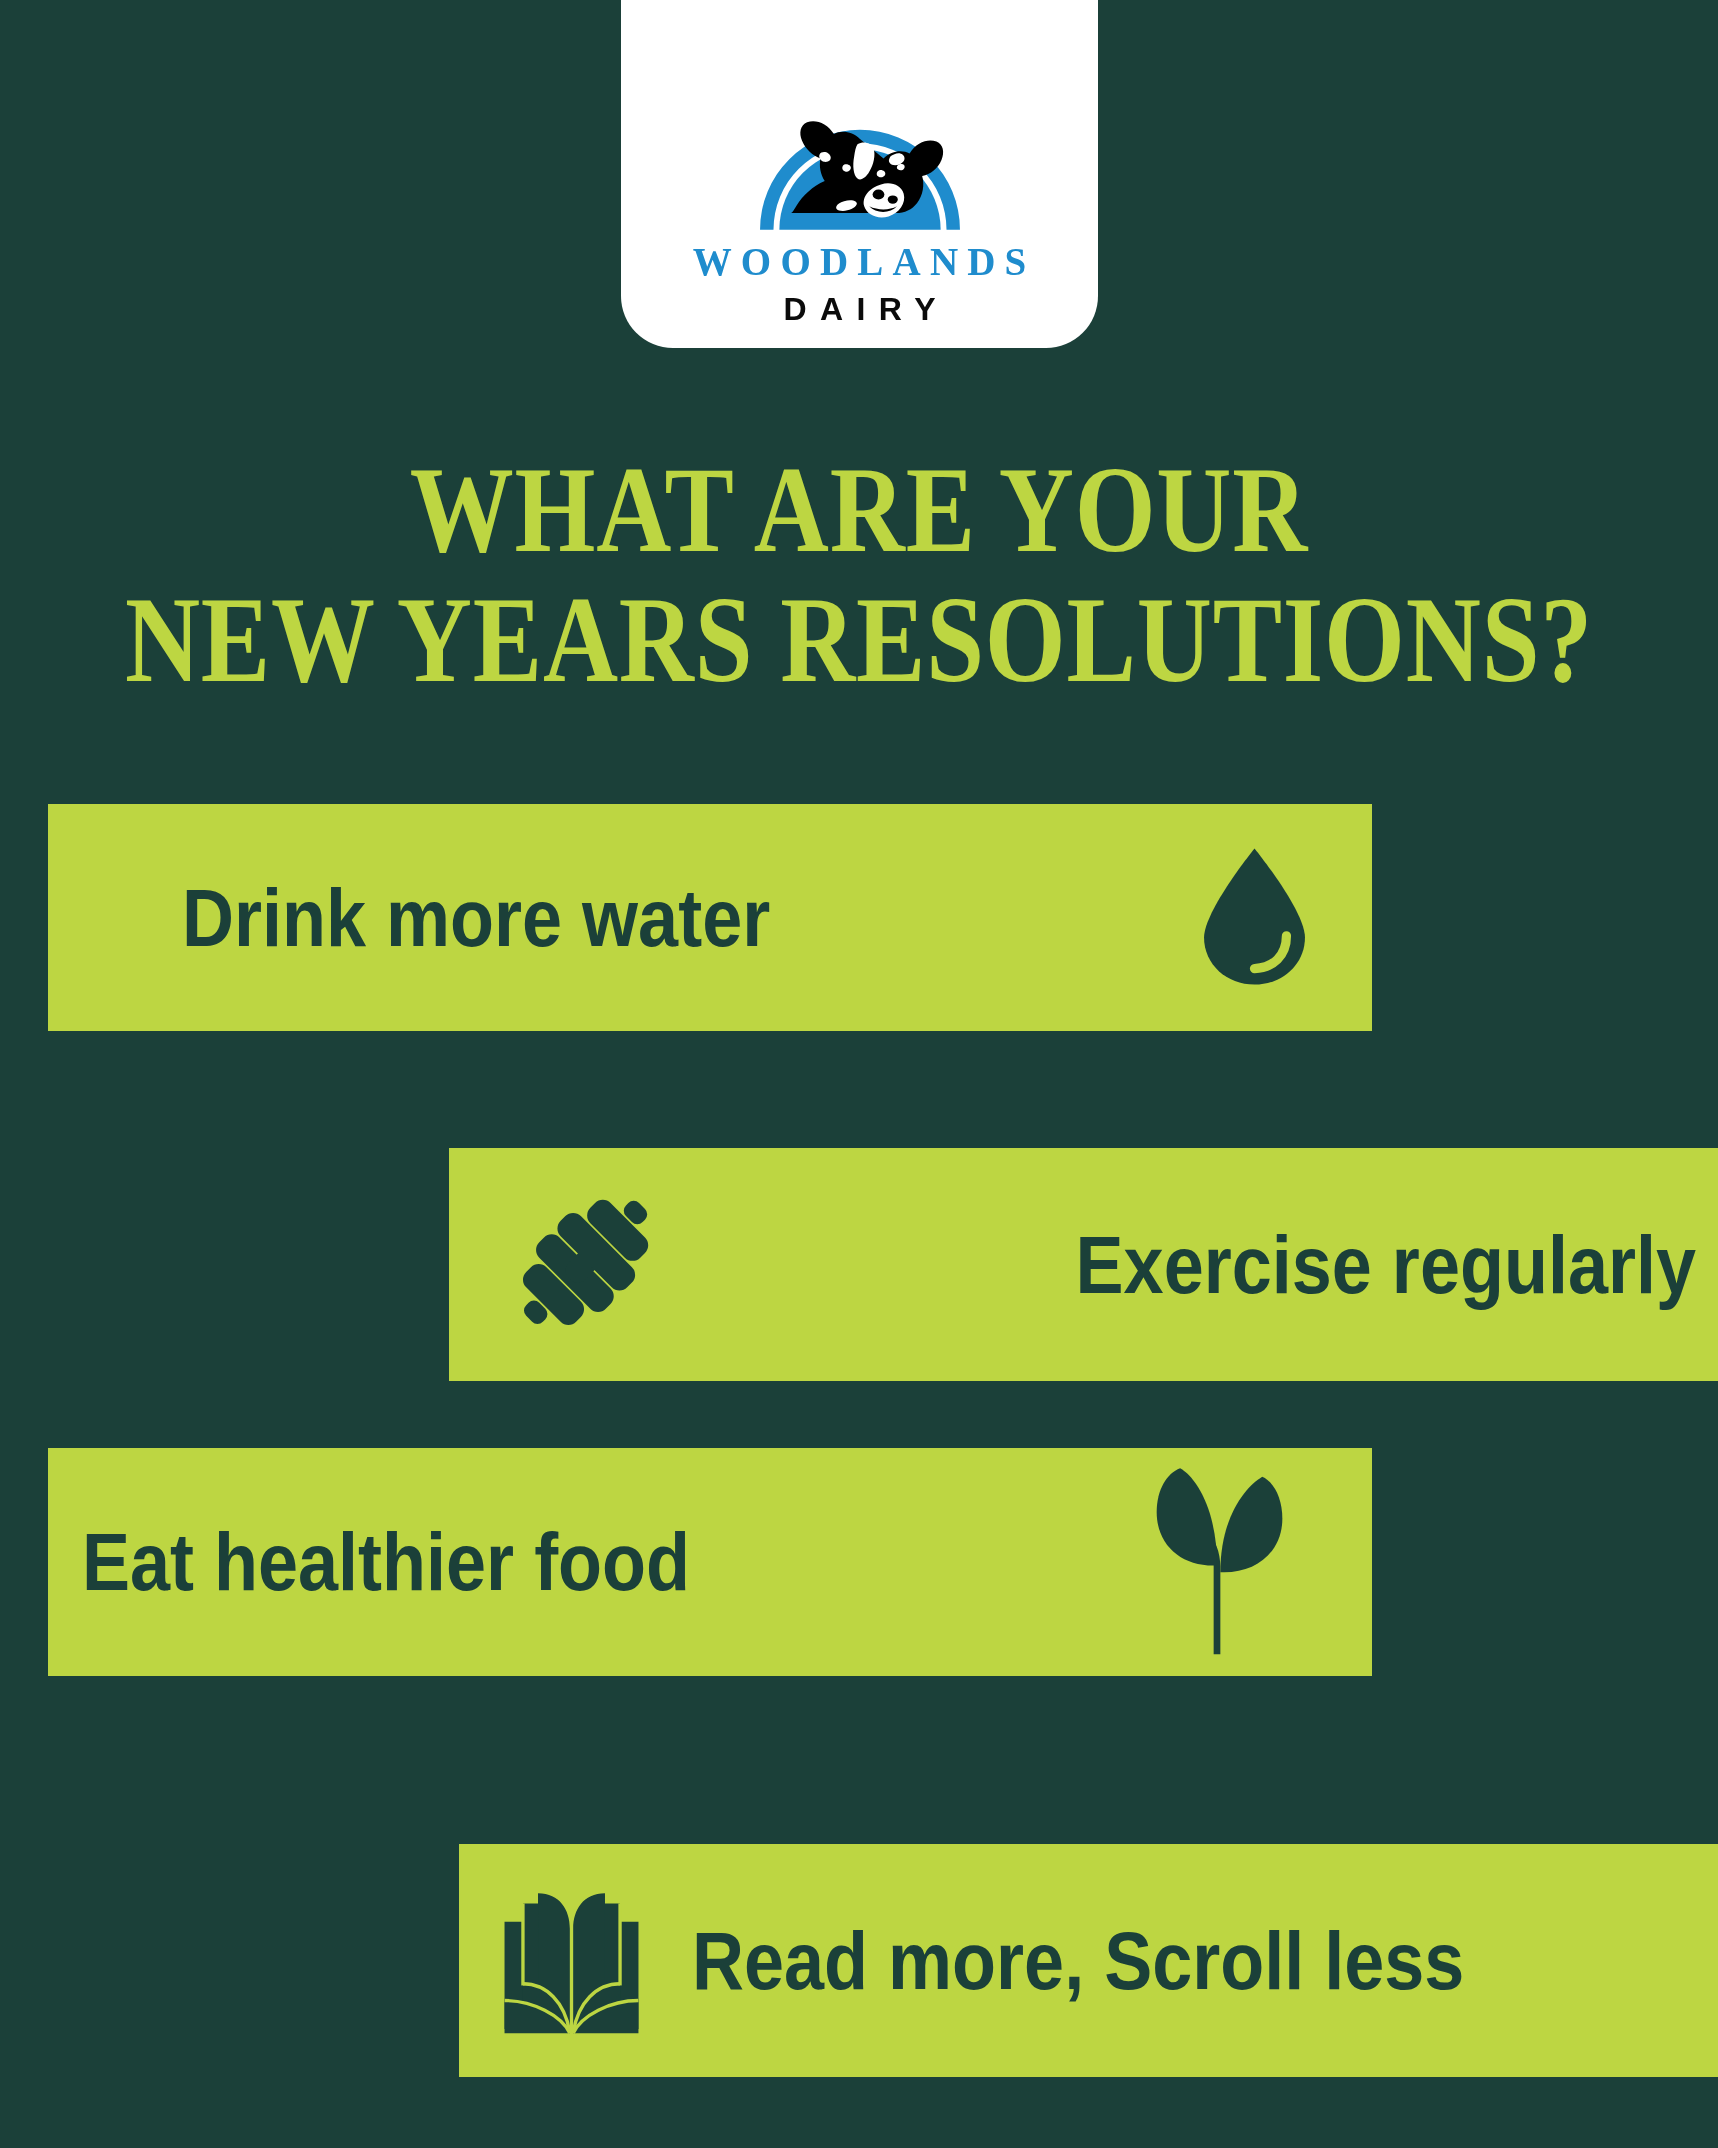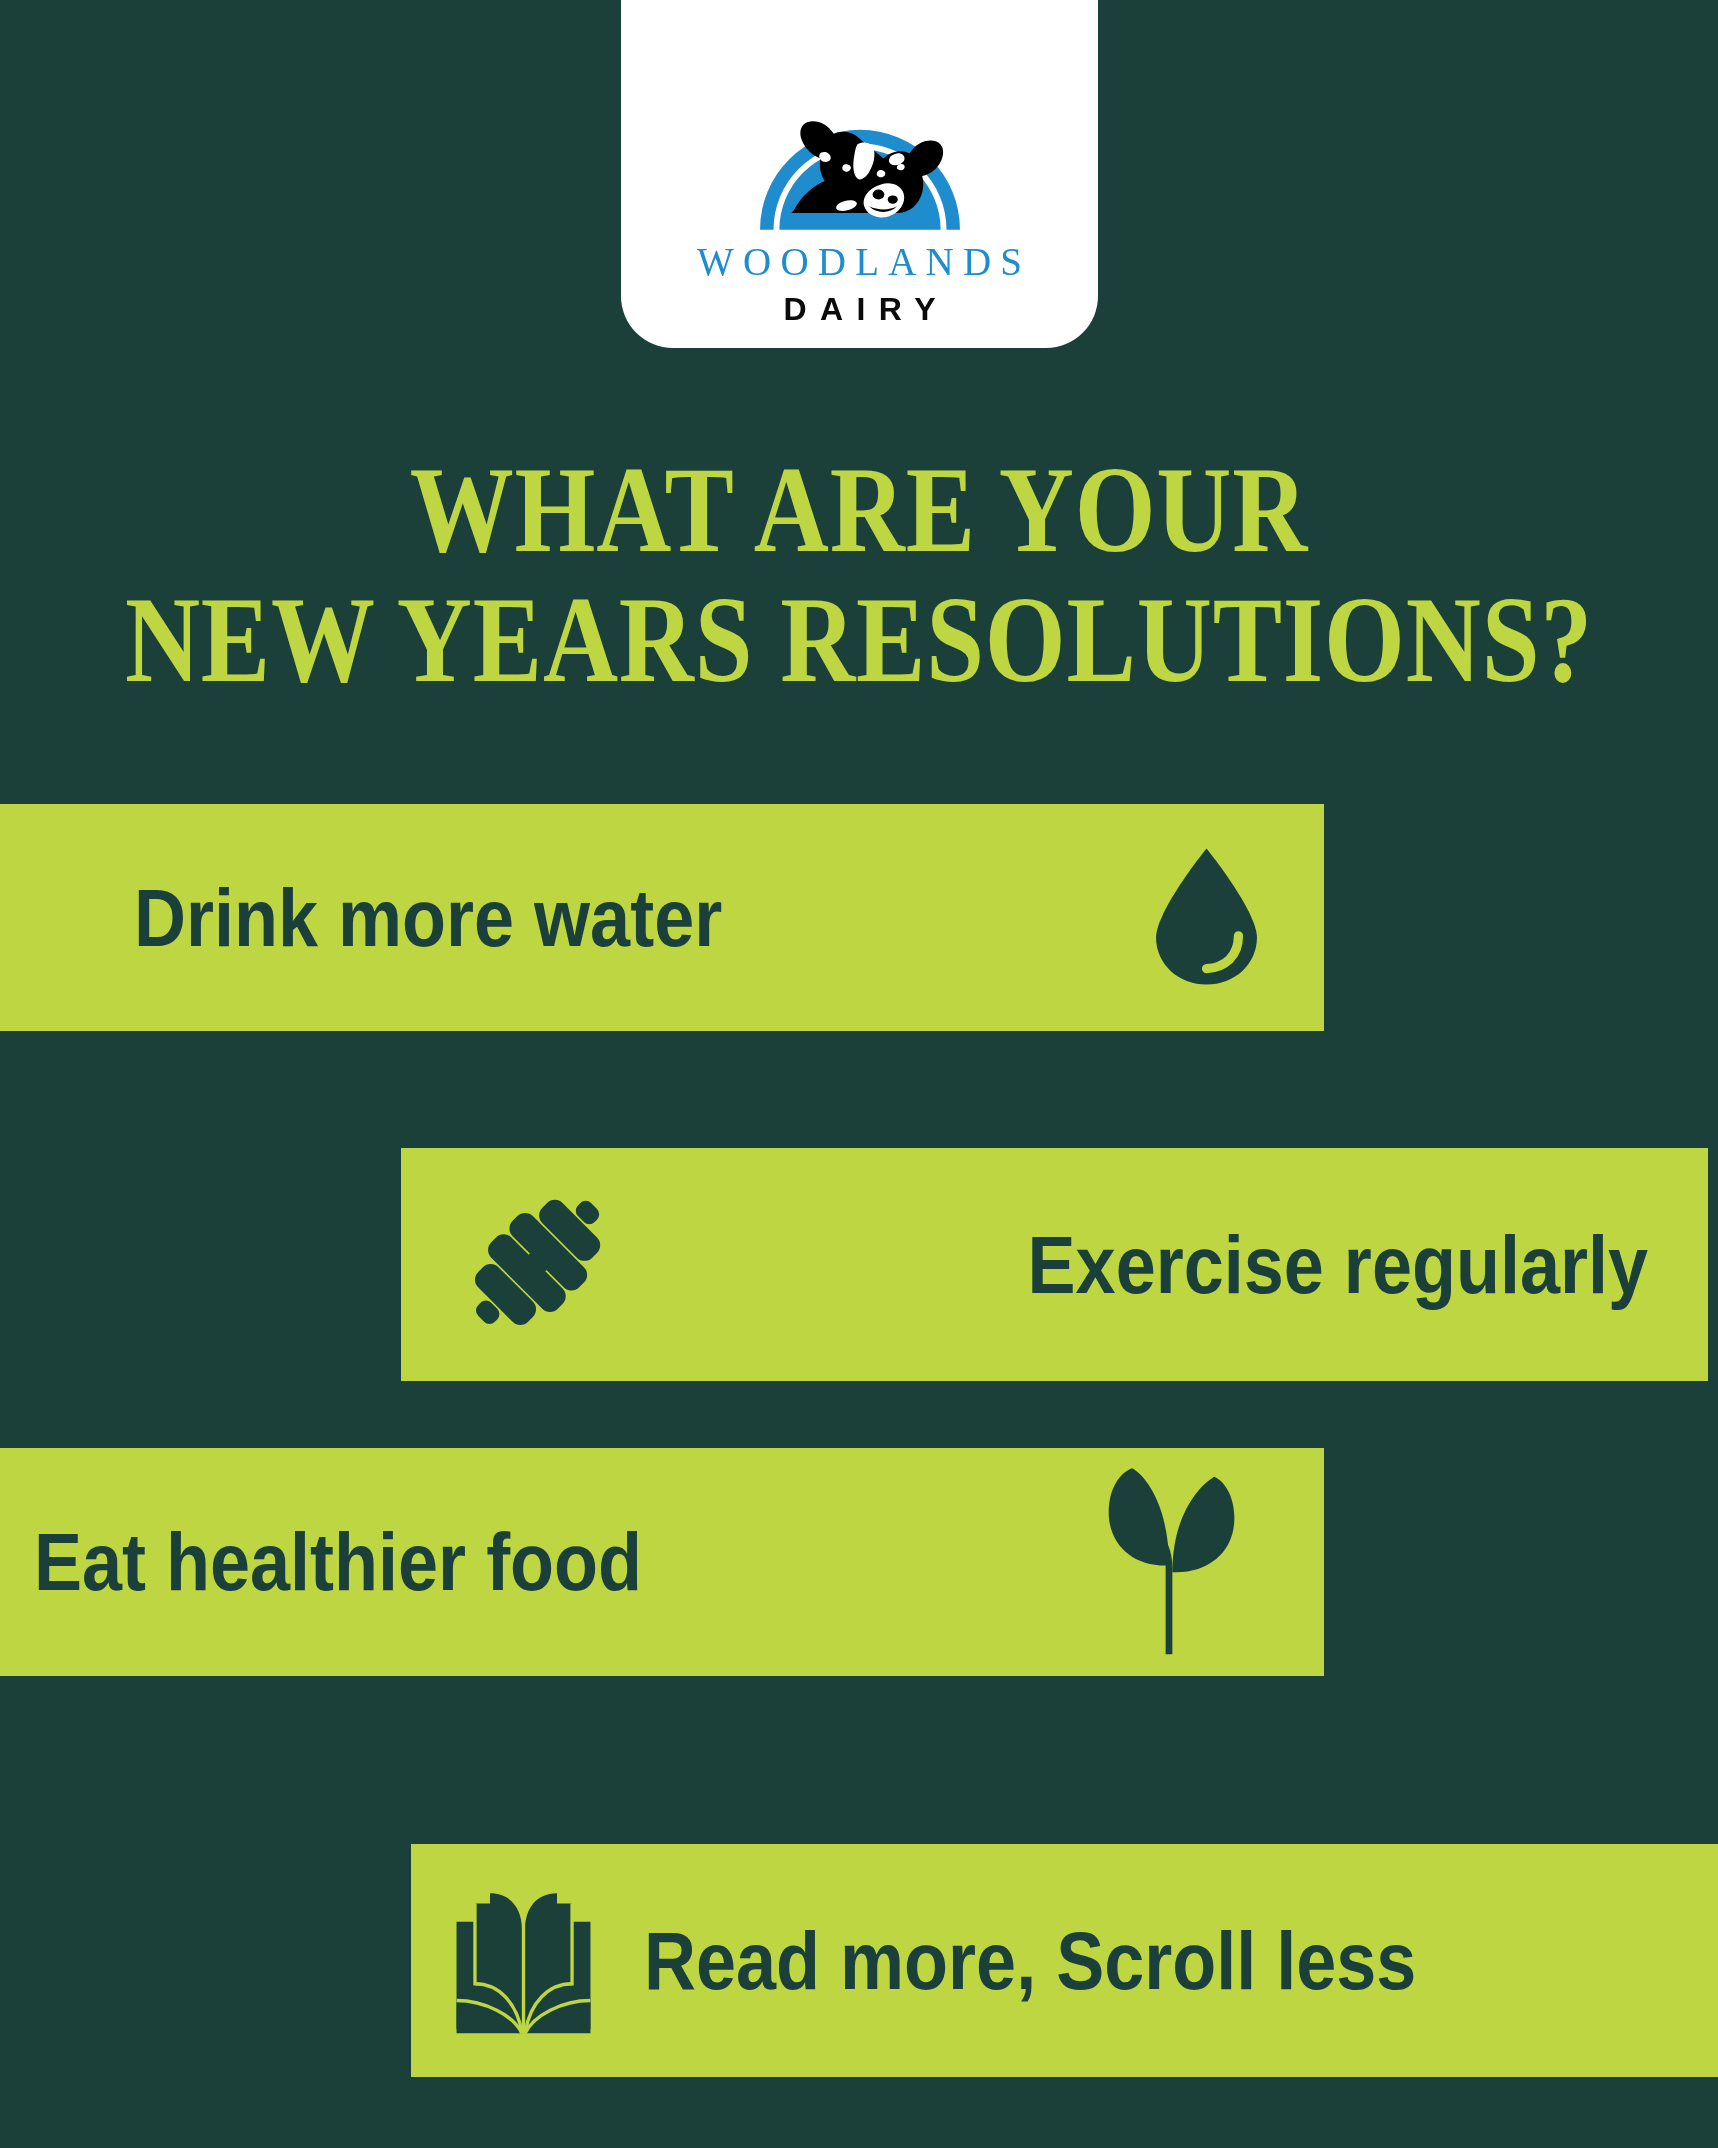--- a/index.html
+++ b/index.html
@@ -34,21 +34,21 @@
   #logo-mark {
     width: 210px;
     height: 123px;
     position: relative;
     margin-bottom: 11.7px;
   }
   #logo-wordmark {
     color: #1f8ccd;
     font-family: "Liberation Serif", serif;
     font-size: 39px;
-    font-weight: 400;
+    font-weight: 700;
     letter-spacing: 9.2px;
     line-height: 1;
     text-indent: 9.2px;
   }
   #logo-subword {
     color: #0b0b0b;
     font-family: "Liberation Sans", sans-serif;
     font-size: 32px;
     font-weight: 700;
     letter-spacing: 13.4px;
@@ -76,20 +76,21 @@
   #headline .line1 { display: block; }
   #headline .line2 { display: block; }
 
   
   .bar {
     position: absolute;
     background: #bdd642;
     display: flex;
     align-items: center;
     box-sizing: border-box;
+    margin-left: 48px;
   }
   .bar-label {
     color: #1b4039;
     font-family: "Liberation Sans", sans-serif;
     font-weight: 700;
     font-size: 72px;
     line-height: 1;
     white-space: nowrap;
     transform: scaleY(1.12);
   }

